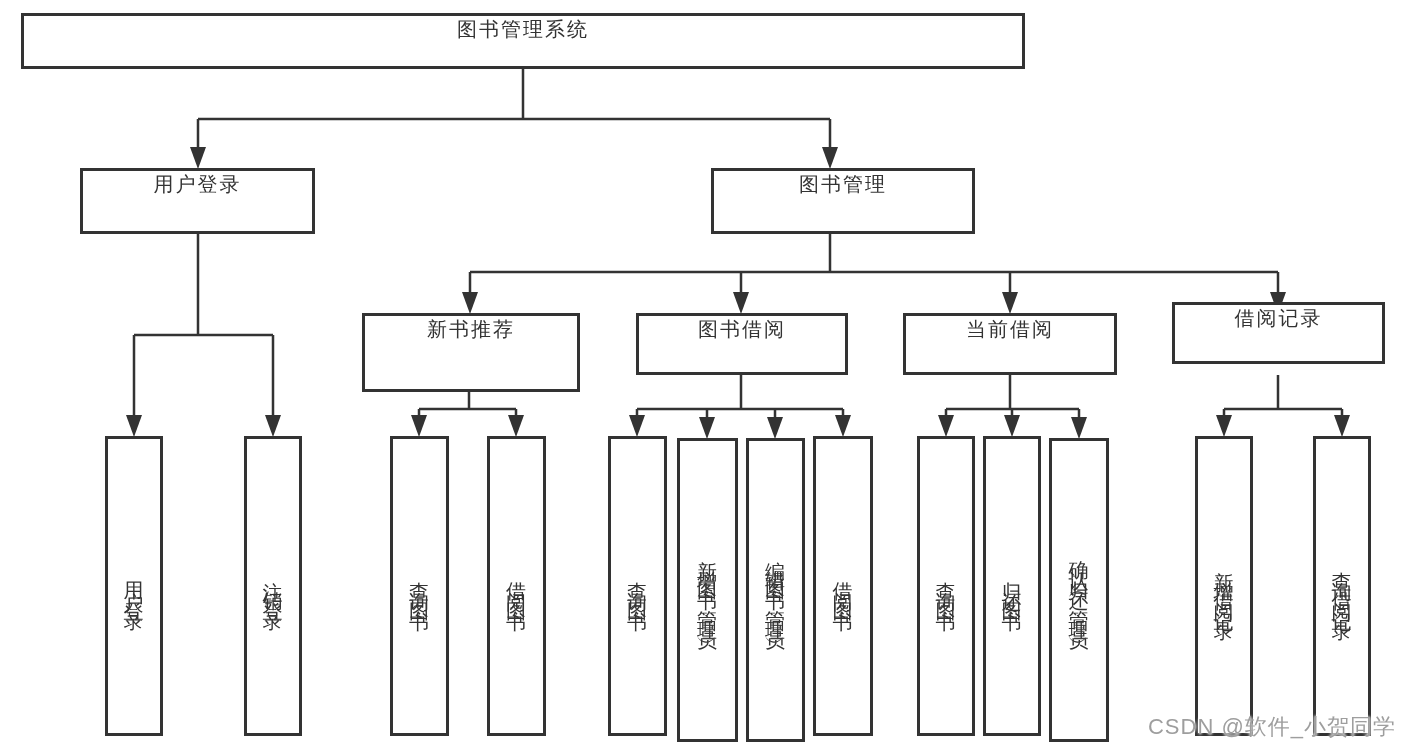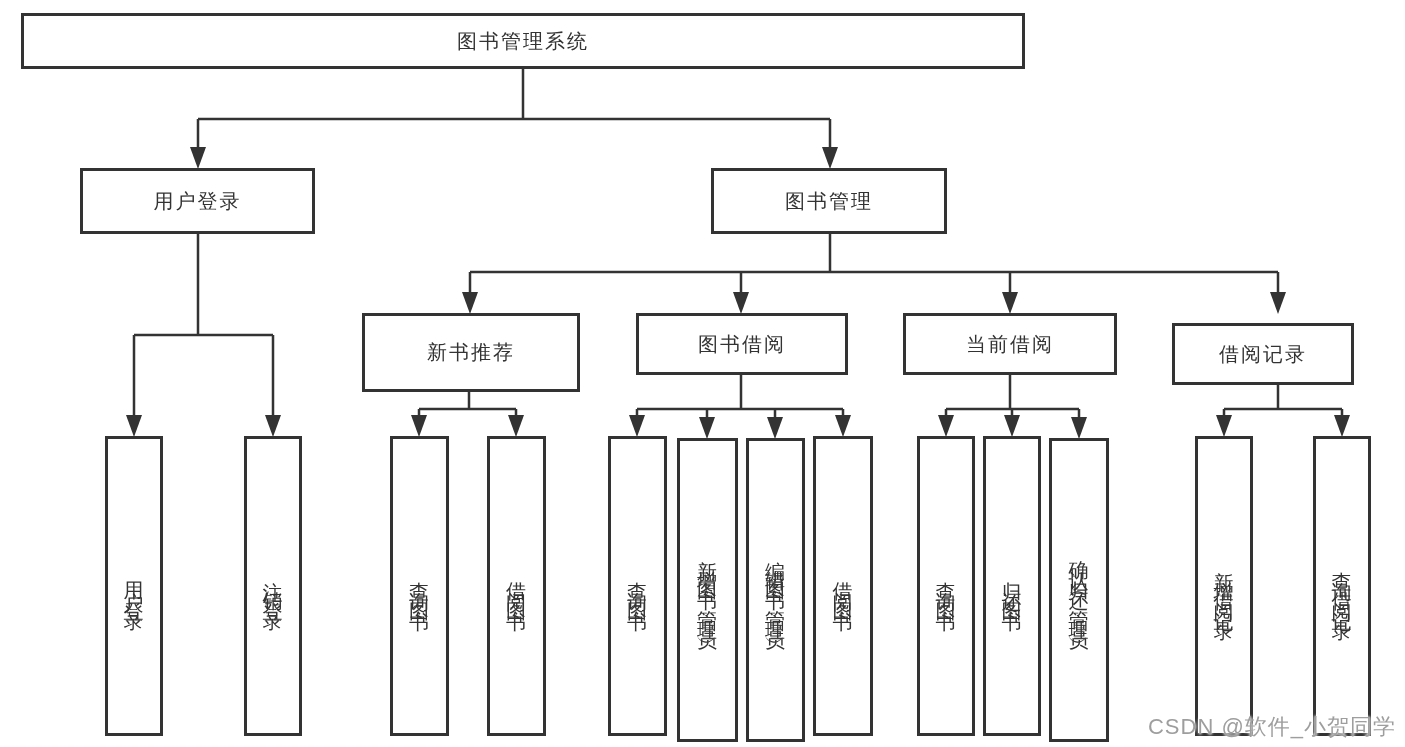--- a/index.html
+++ b/index.html
@@ -32,21 +32,20 @@
   }
   .connector-layer .heads {
     fill: var(--line, #333);
     stroke: none;
   }
   .hbox {
     position: absolute;
     background: #fff;
     border: 3px solid var(--line, #333);
     display: flex;
-    align-items: center;
     justify-content: center;
   }
   .hbox .label {
     font-size: 20px;
     color: var(--text, #333);
     letter-spacing: 2px;
     white-space: nowrap;
   }
   .vbox {
     position: absolute;
@@ -115,34 +114,34 @@
     </g>
   </svg>
 
   <div class="hbox" style="left:21px;top:13px;width:1004px;height:56px">
     <span class="label">图书管理系统</span>
   </div>
 
   <div class="hbox" style="left:80px;top:168px;width:235px;height:66px">
     <span class="label">用户登录</span>
   </div>
-  <div class="hbox" style="left:711px;top:168px;width:236px;height:66px">
+  <div class="hbox" style="left:711px;top:168px;width:264px;height:66px">
     <span class="label">图书管理</span>
   </div>
 
   <div class="hbox" style="left:362px;top:313px;width:218px;height:79px">
     <span class="label">新书推荐</span>
   </div>
   <div class="hbox" style="left:903px;top:313px;width:214px;height:62px">
     <span class="label">当前借阅</span>
   </div>
   <div class="hbox" style="left:636px;top:313px;width:212px;height:62px">
     <span class="label">图书借阅</span>
   </div>
-  <div class="hbox" style="left:1172px;top:323px;width:182px;height:62px">
+  <div class="hbox" style="left:1172px;top:302px;width:213px;height:62px">
     <span class="label">借阅记录</span>
   </div>
 
   <div class="vbox" style="left:105px;top:436px;width:58px;height:300px">
     <span class="vlabel">用户登录</span>
   </div>
   <div class="vbox" style="left:244px;top:436px;width:58px;height:300px">
     <span class="vlabel">注销登录</span>
   </div>
 

